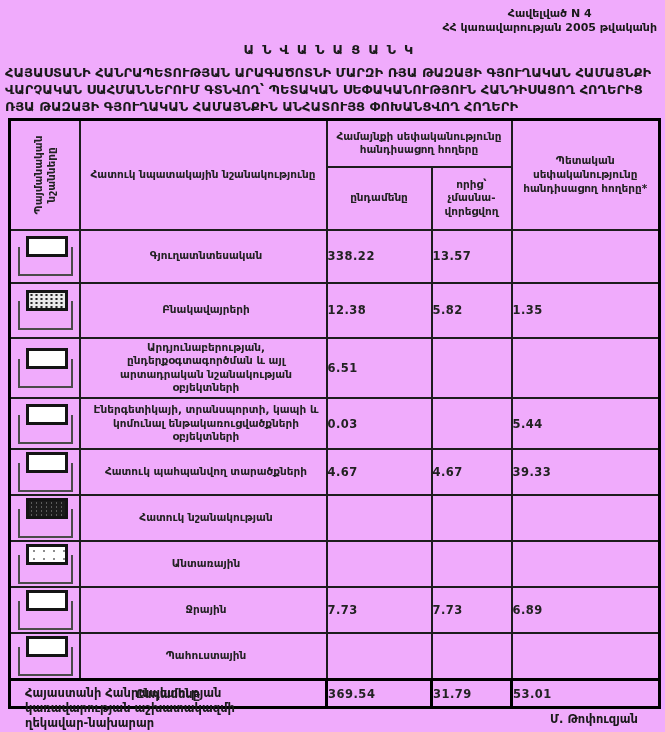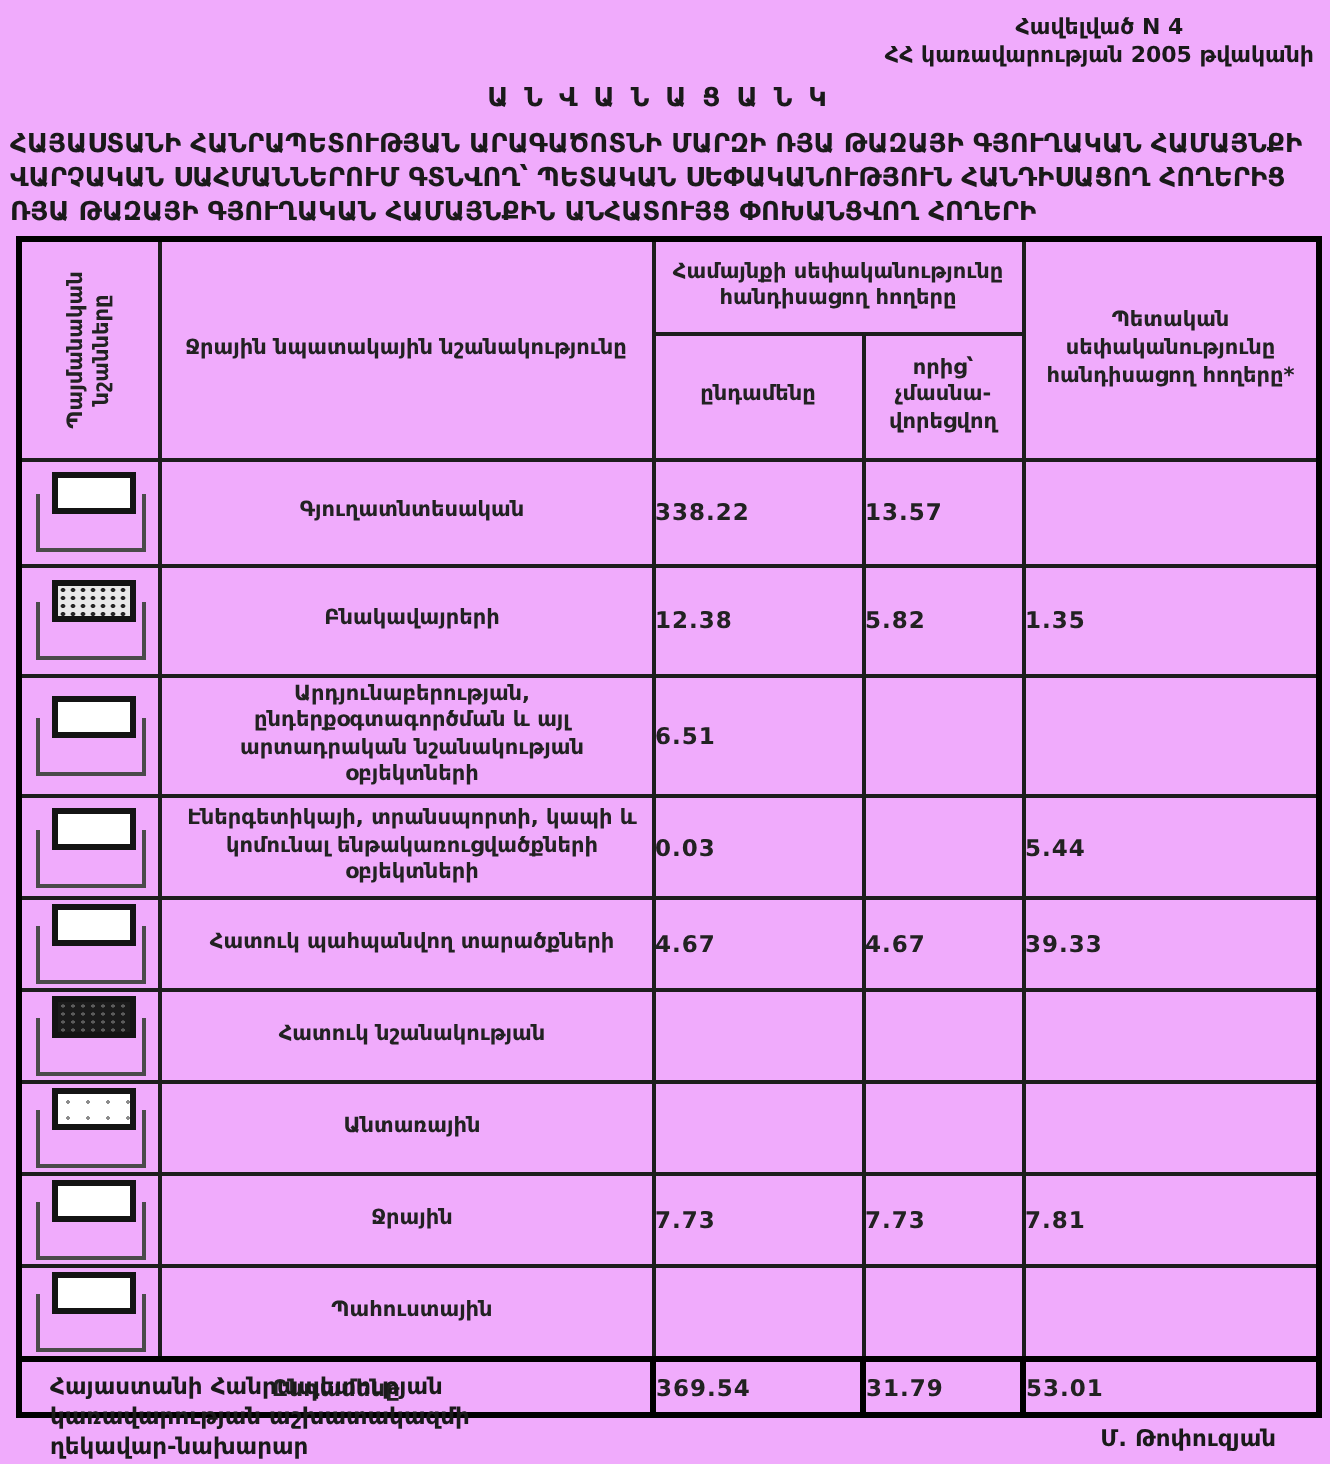--- a/index.html
+++ b/index.html
@@ -81,21 +81,21 @@
         <col class="c5">
       </colgroup>
     <tbody>
 
       <tr style="height:47px">
         <td rowspan="2" class="hcell" style="height:110px">
           <div class="vwrap">
               <div class="vtext">Պայմանական նշանները</div>
             </div>
         </td>
-        <td rowspan="2" class="hcell">Ջրային  նպատակային նշանակությունը</td>
+        <td rowspan="2" class="hcell">Հատուկ  նպատակային նշանակությունը</td>
         <td colspan="2" class="hcell">Համայնքի սեփականությունը հանդիսացող հողերը</td>
         <td rowspan="2" class="hcell">Պետական սեփականությունը հանդիսացող հողերը*</td>
       </tr>
       <tr style="height:63px">
         <td class="hcell">ընդամենը</td>
         <td class="hcell">որից՝ չմասնա­վորեցվող</td>
       </tr>
 
       <tr style="height:53px">
         <td>
@@ -184,21 +184,21 @@
       <tr style="height:42px">
         <td>
             <div class="sym">
               <i class="cup"></i>
               <i class="box"></i>
             </div>
           </td>
         <td class="c-des">Ջրային</td>
         <td class="c-num">7.73</td>
         <td class="c-num">7.73</td>
-        <td class="c-num">7.81</td>
+        <td class="c-num">6.89</td>
       </tr>
       <tr style="height:40px">
         <td>
             <div class="sym">
               <i class="cup"></i>
               <i class="box"></i>
             </div>
           </td>
         <td class="c-des">Պահուստային</td>
         <td class="c-num"></td>

